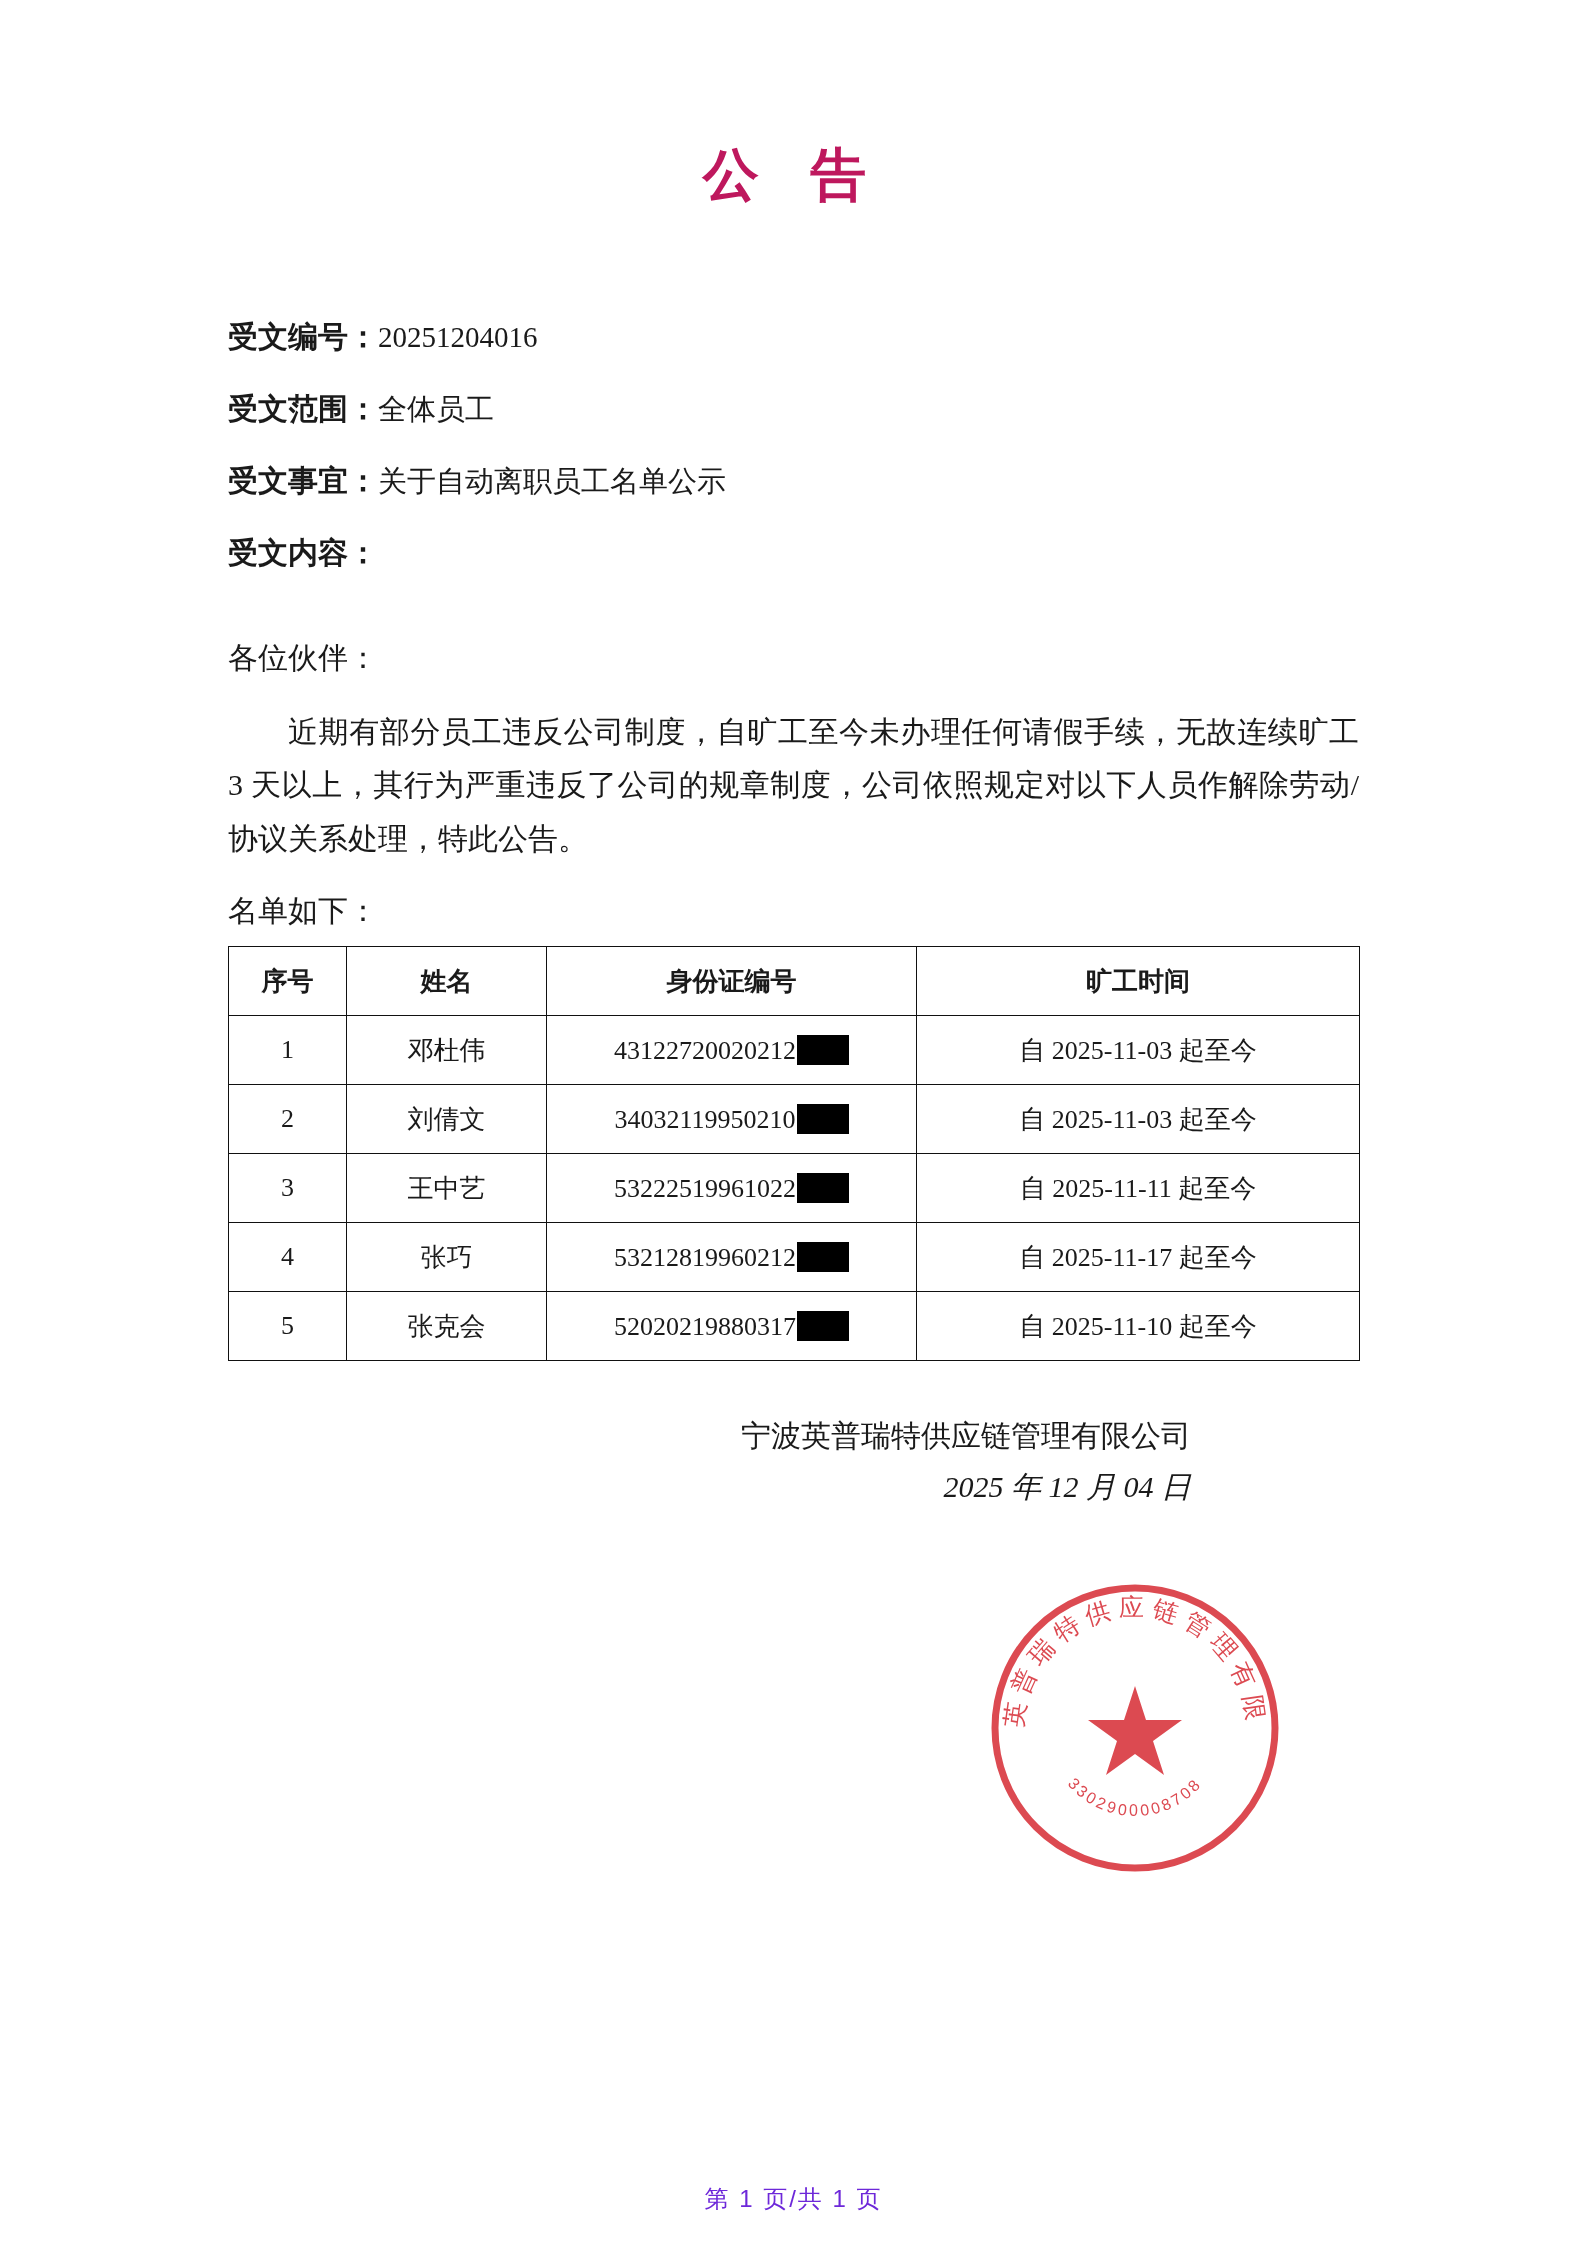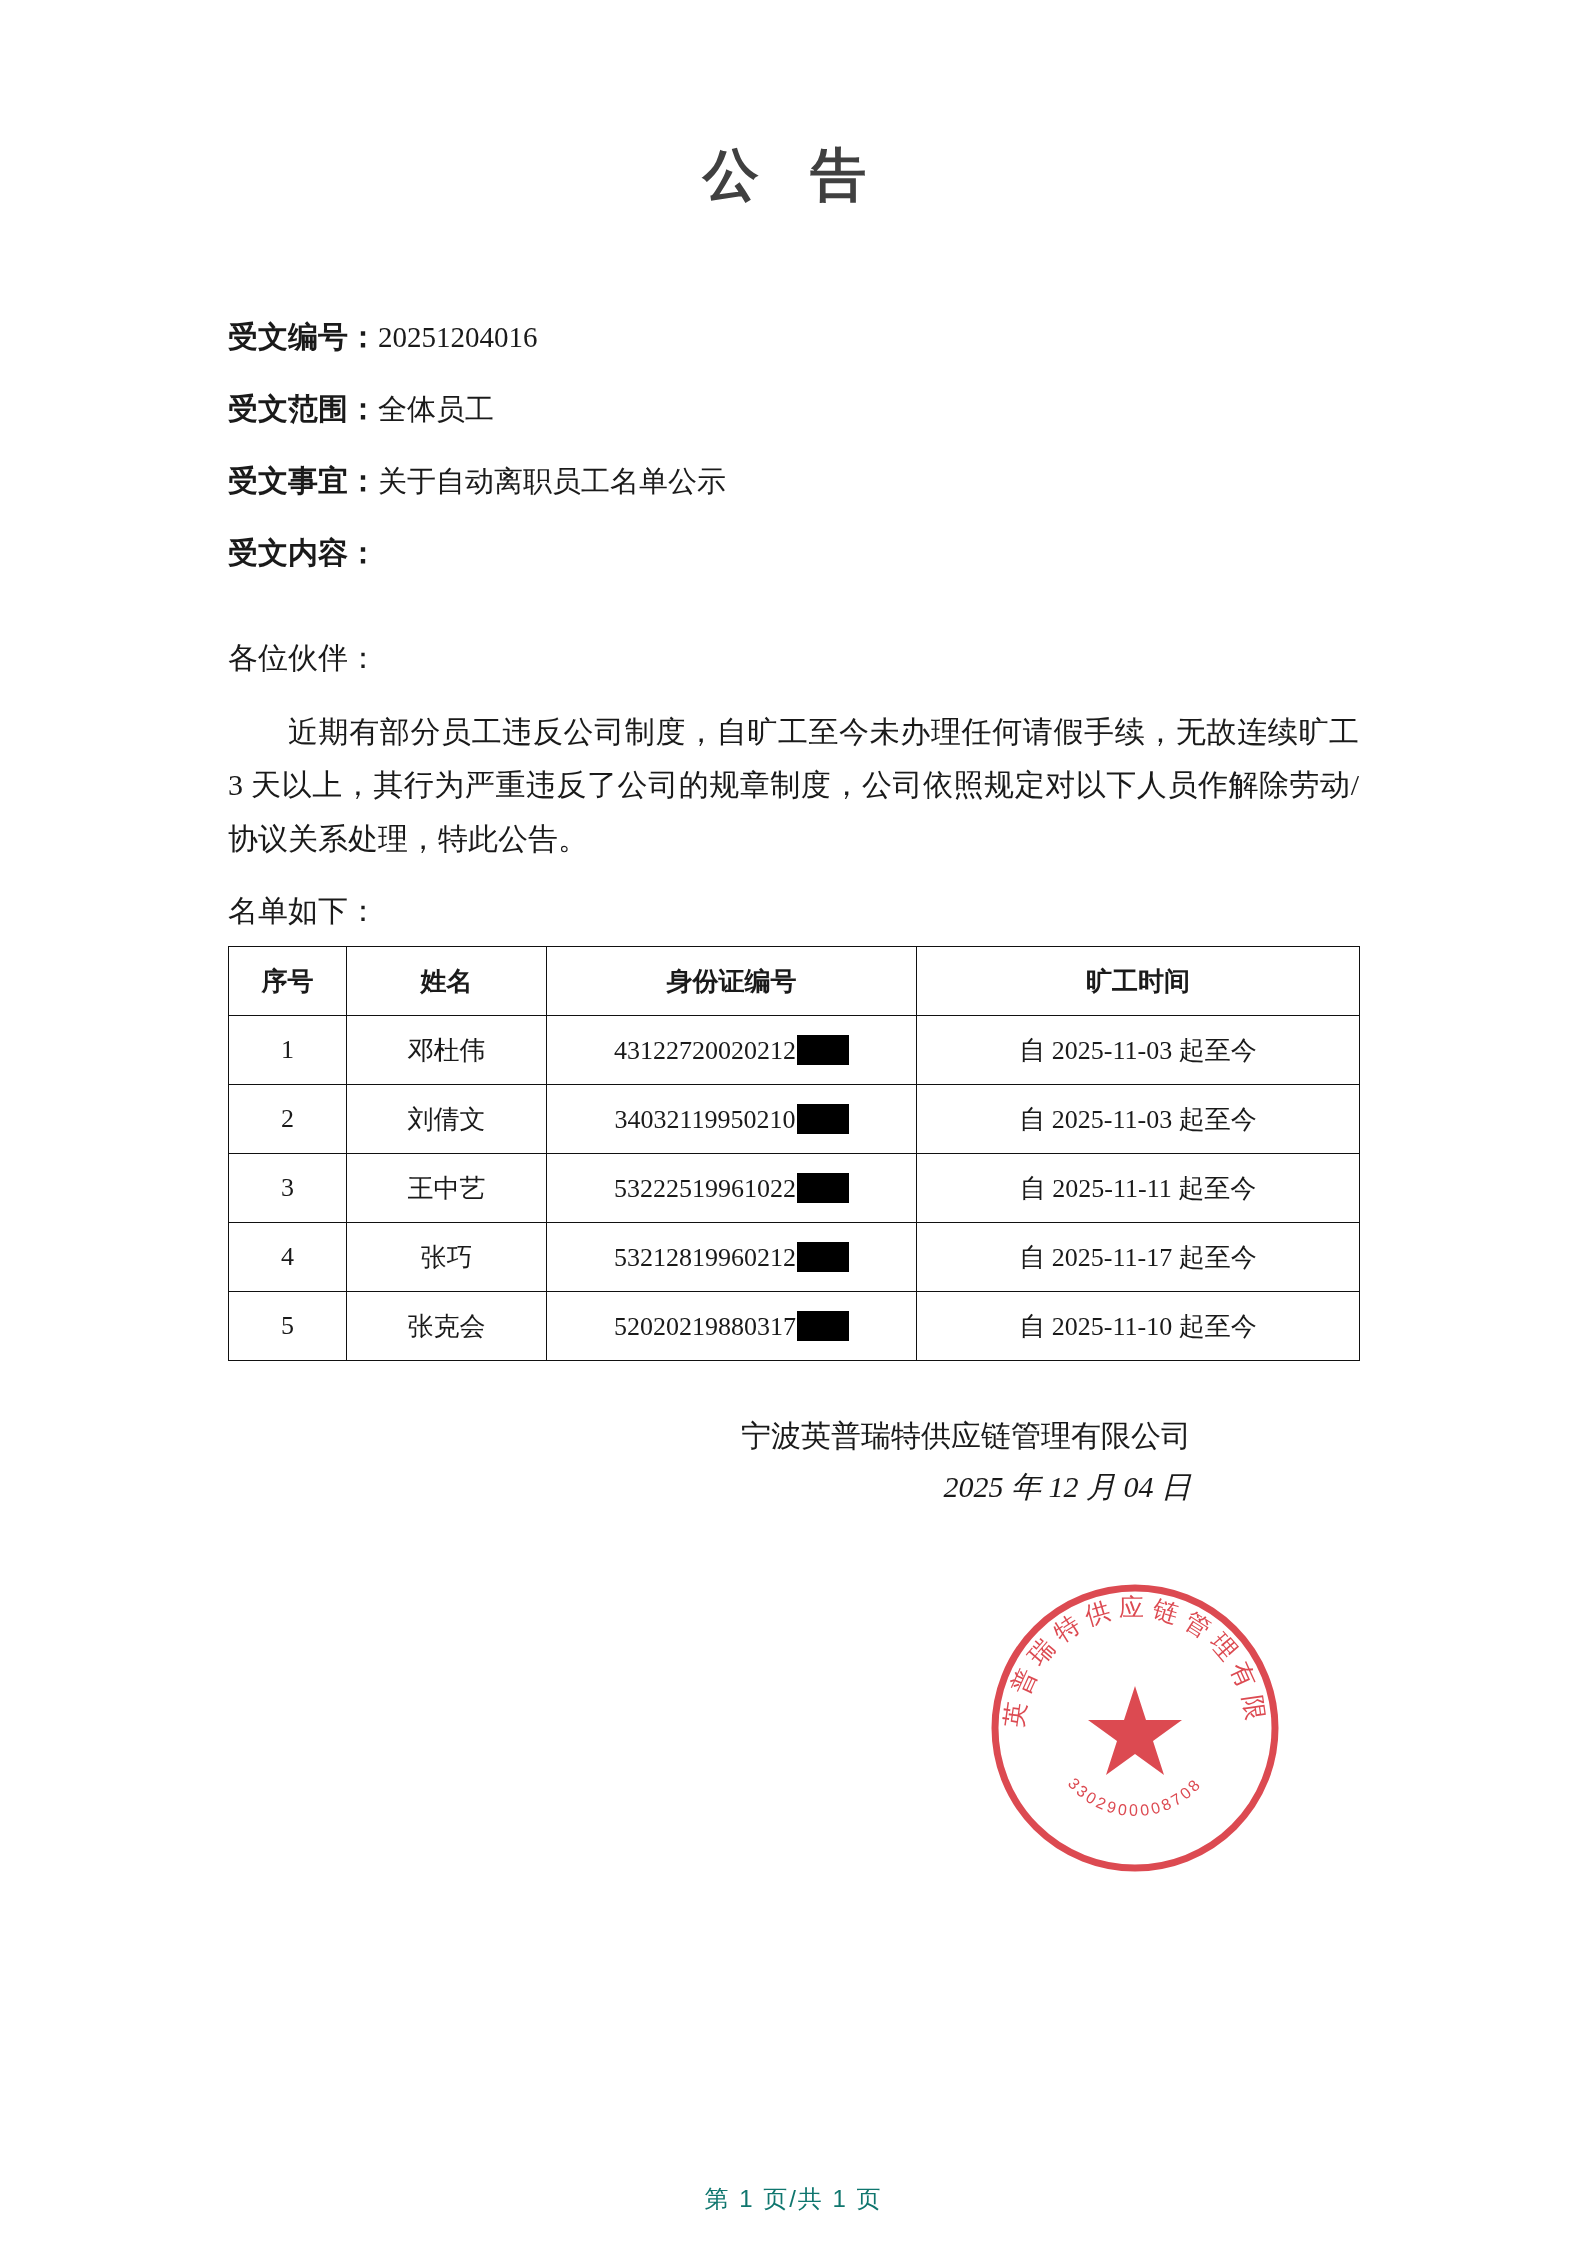--- a/index.html
+++ b/index.html
@@ -23,21 +23,21 @@
     padding: 0 228px;
   }
   .doc-title {
     text-align: center;
     font-size: 56px;
     font-weight: bold;
     letter-spacing: 18px;
     margin-top: 138px;
     margin-bottom: 0;
     font-family: "Liberation Sans", "DejaVu Sans", sans-serif;
-    color: #404040;
+    color: #be185d;
   }
   .meta-block {
     margin-top: 108px;
   }
   .meta-row {
     font-size: 30px;
     line-height: 1.0;
     margin-bottom: 42px;
     white-space: nowrap;
   }
@@ -118,21 +118,21 @@
     font-style: italic;
   }
   .footer {
     position: absolute;
     left: 0;
     right: 0;
     bottom: 168px;
     text-align: center;
     font-size: 24px;
     font-family: "Liberation Sans", "DejaVu Sans", sans-serif;
-    color: #0f766e;
+    color: #6d28d9;
     letter-spacing: 2px;
   }
   
   .seal {
     position: absolute;
     left: 985px;
     top: 1440px;
     width: 300px;
     height: 300px;
     pointer-events: none;

